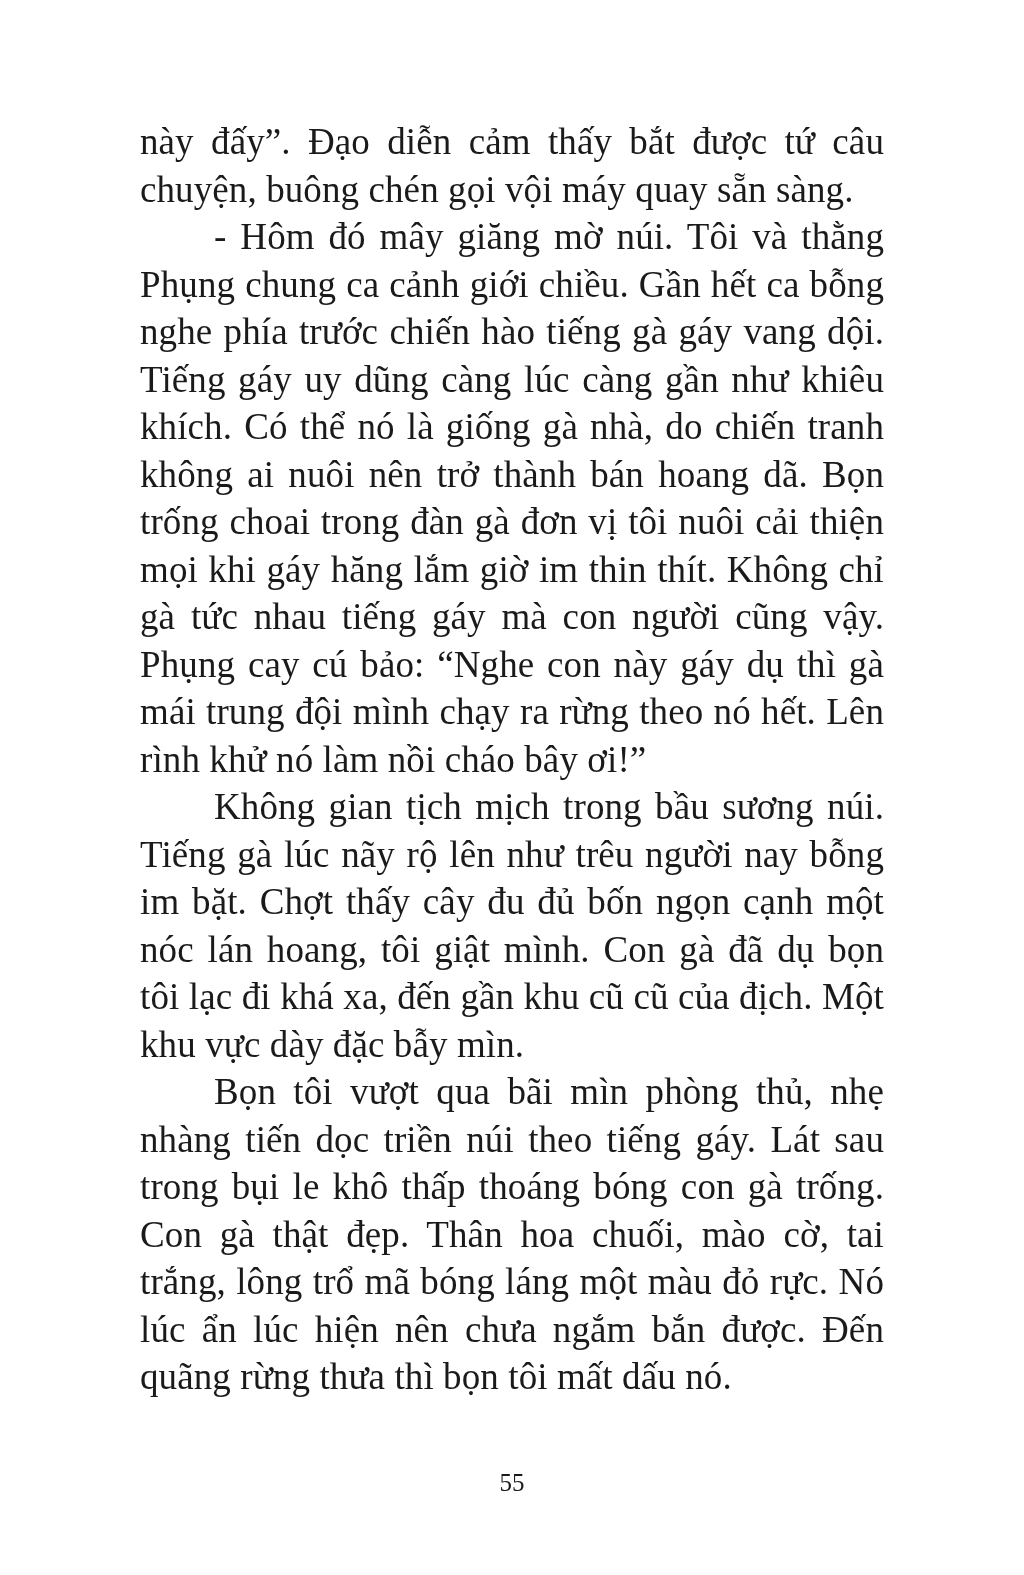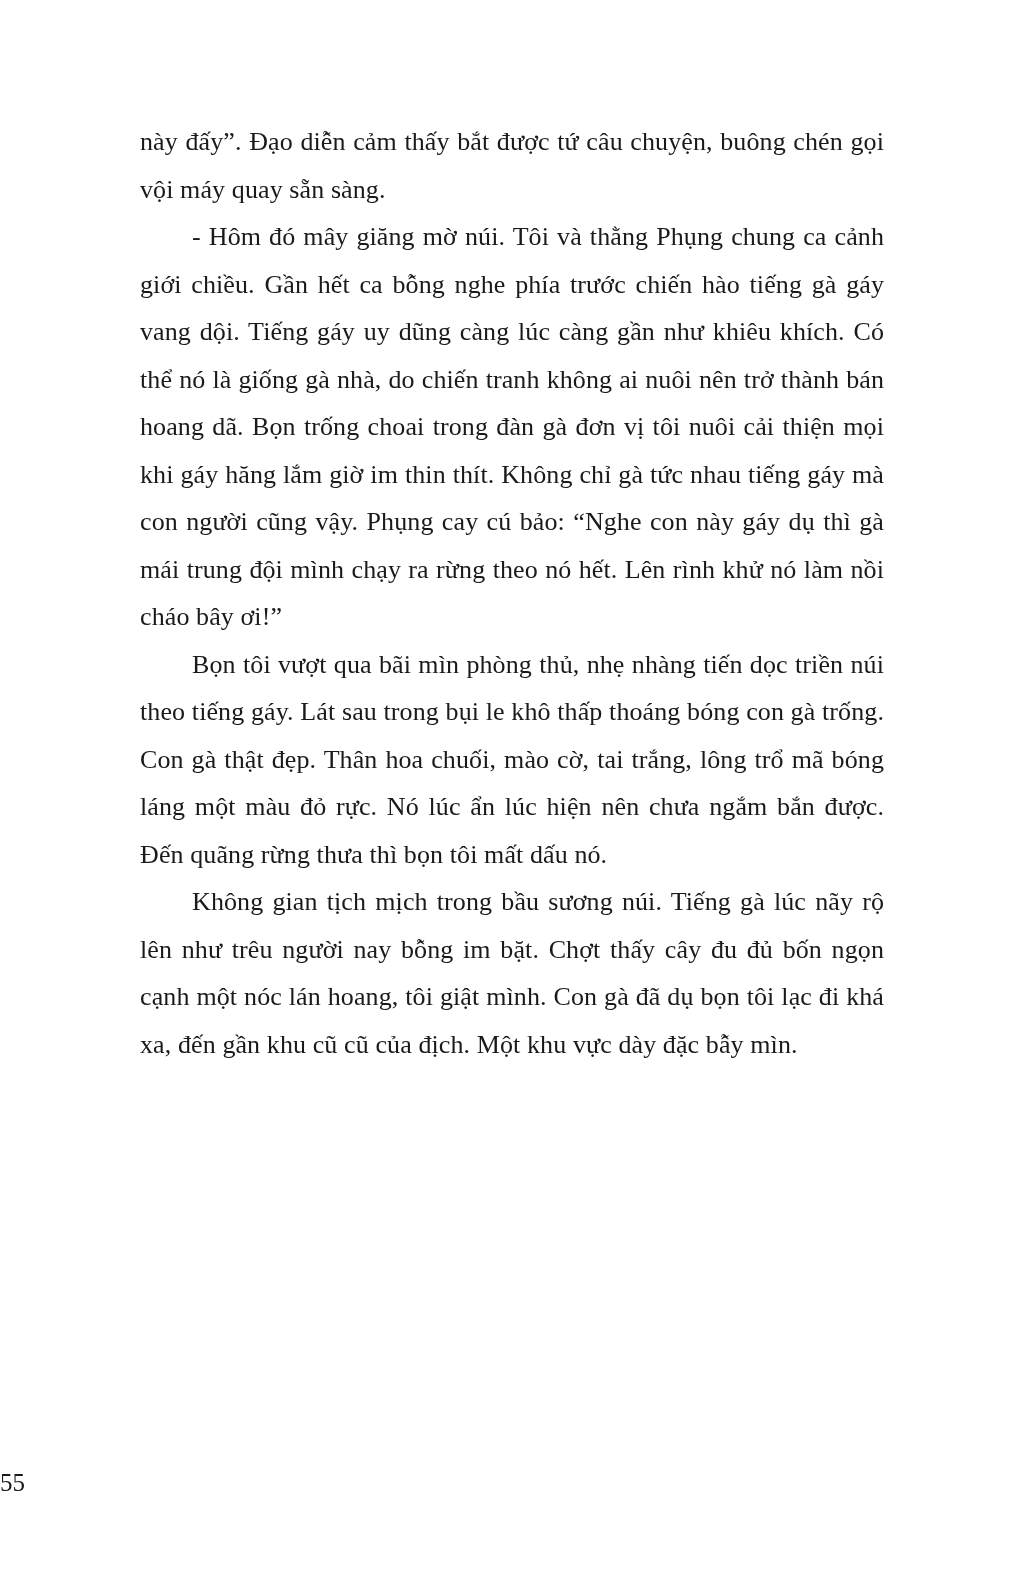--- a/index.html
+++ b/index.html
@@ -18,50 +18,50 @@
     overflow: hidden;
   }
   .text-column {
     position: absolute;
     left: 140px;
     top: 118px;
     width: 744px;
   }
   .para {
     margin: 0;
-    font-size: 26px;
+    font-size: 37px;
     line-height: 47.5px;
     text-align: justify;
     text-justify: inter-word;
     letter-spacing: 0.1px;
     hyphens: none;
   }
   .para + .para {
     text-indent: 2.0em;
     font-family: Liberation Serif, serif;
   }
   .para:last-of-type {
     margin-bottom: 0;
   }
   .folio {
     position: absolute;
     left: 0;
     right: 0;
     top: 1468px;
-    text-align: left;
+    text-align: center;
     font-size: 25px;
     line-height: 30px;
     font-family: "Liberation Serif", "DejaVu Serif", serif;
     color: #1a1a1a;
   }
 </style>
 </head>
 <body>
 
 <div class="page">
   <div class="text-column">
     <p class="para">này đấy”. Đạo diễn cảm thấy bắt được tứ câu chuyện, buông chén gọi vội máy quay sẵn sàng.</p>
     <p class="para">- Hôm đó mây giăng mờ núi. Tôi và thằng Phụng chung ca cảnh giới chiều. Gần hết ca bỗng nghe phía trước chiến hào tiếng gà gáy vang dội. Tiếng gáy uy dũng càng lúc càng gần như khiêu khích. Có thể nó là giống gà nhà, do chiến tranh không ai nuôi nên trở thành bán hoang dã. Bọn trống choai trong đàn gà đơn vị tôi nuôi cải thiện mọi khi gáy hăng lắm giờ im thin thít. Không chỉ gà tức nhau tiếng gáy mà con người cũng vậy. Phụng cay cú bảo: “Nghe con này gáy dụ thì gà mái trung đội mình chạy ra rừng theo nó hết. Lên rình khử nó làm nồi cháo bây ơi!”</p>
+    <p class="para">Không gian tịch mịch trong bầu sương núi. Tiếng gà lúc nãy rộ lên như trêu người nay bỗng im bặt. Chợt thấy cây đu đủ bốn ngọn cạnh một nóc lán hoang, tôi giật mình. Con gà đã dụ bọn tôi lạc đi khá xa, đến gần khu cũ cũ của địch. Một khu vực dày đặc bẫy mìn.</p>
     <p class="para">Bọn tôi vượt qua bãi mìn phòng thủ, nhẹ nhàng tiến dọc triền núi theo tiếng gáy. Lát sau trong bụi le khô thấp thoáng bóng con gà trống. Con gà thật đẹp. Thân hoa chuối, mào cờ, tai trắng, lông trổ mã bóng láng một màu đỏ rực. Nó lúc ẩn lúc hiện nên chưa ngắm bắn được. Đến quãng rừng thưa thì bọn tôi mất dấu nó.</p>
-    <p class="para">Không gian tịch mịch trong bầu sương núi. Tiếng gà lúc nãy rộ lên như trêu người nay bỗng im bặt. Chợt thấy cây đu đủ bốn ngọn cạnh một nóc lán hoang, tôi giật mình. Con gà đã dụ bọn tôi lạc đi khá xa, đến gần khu cũ cũ của địch. Một khu vực dày đặc bẫy mìn.</p>
   </div>
   <div class="folio">55</div>
 </div>
 
 </body></html>

